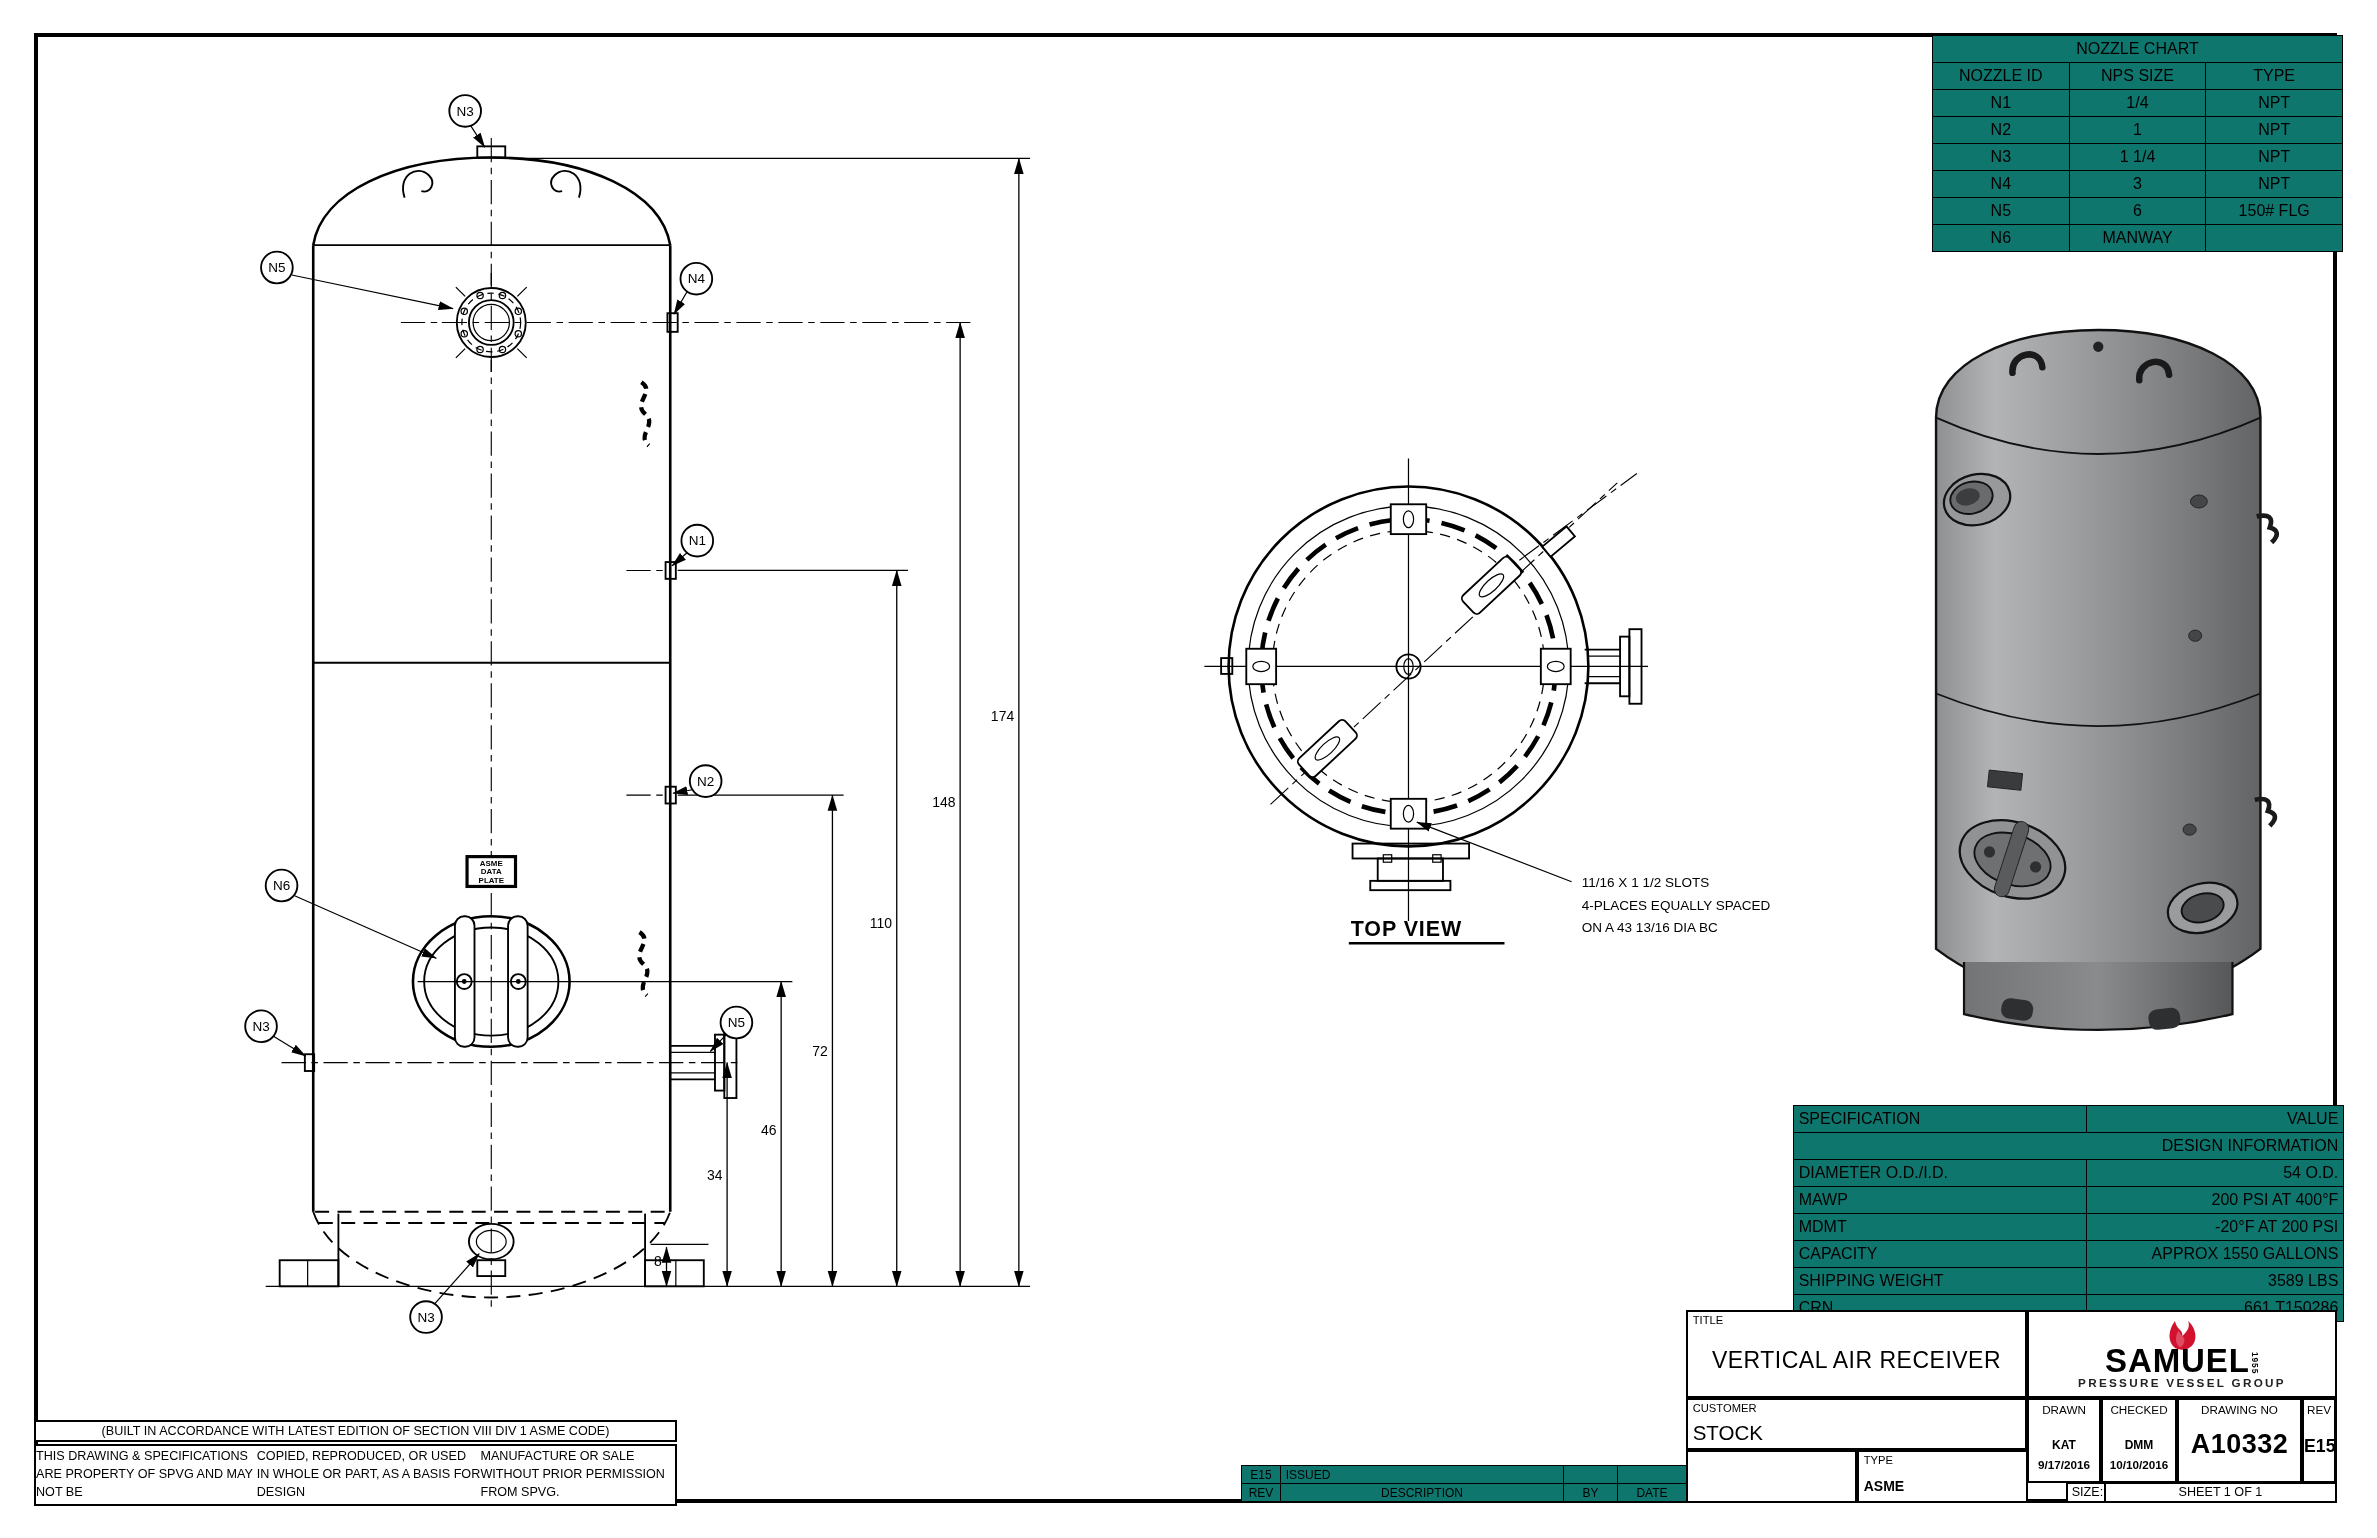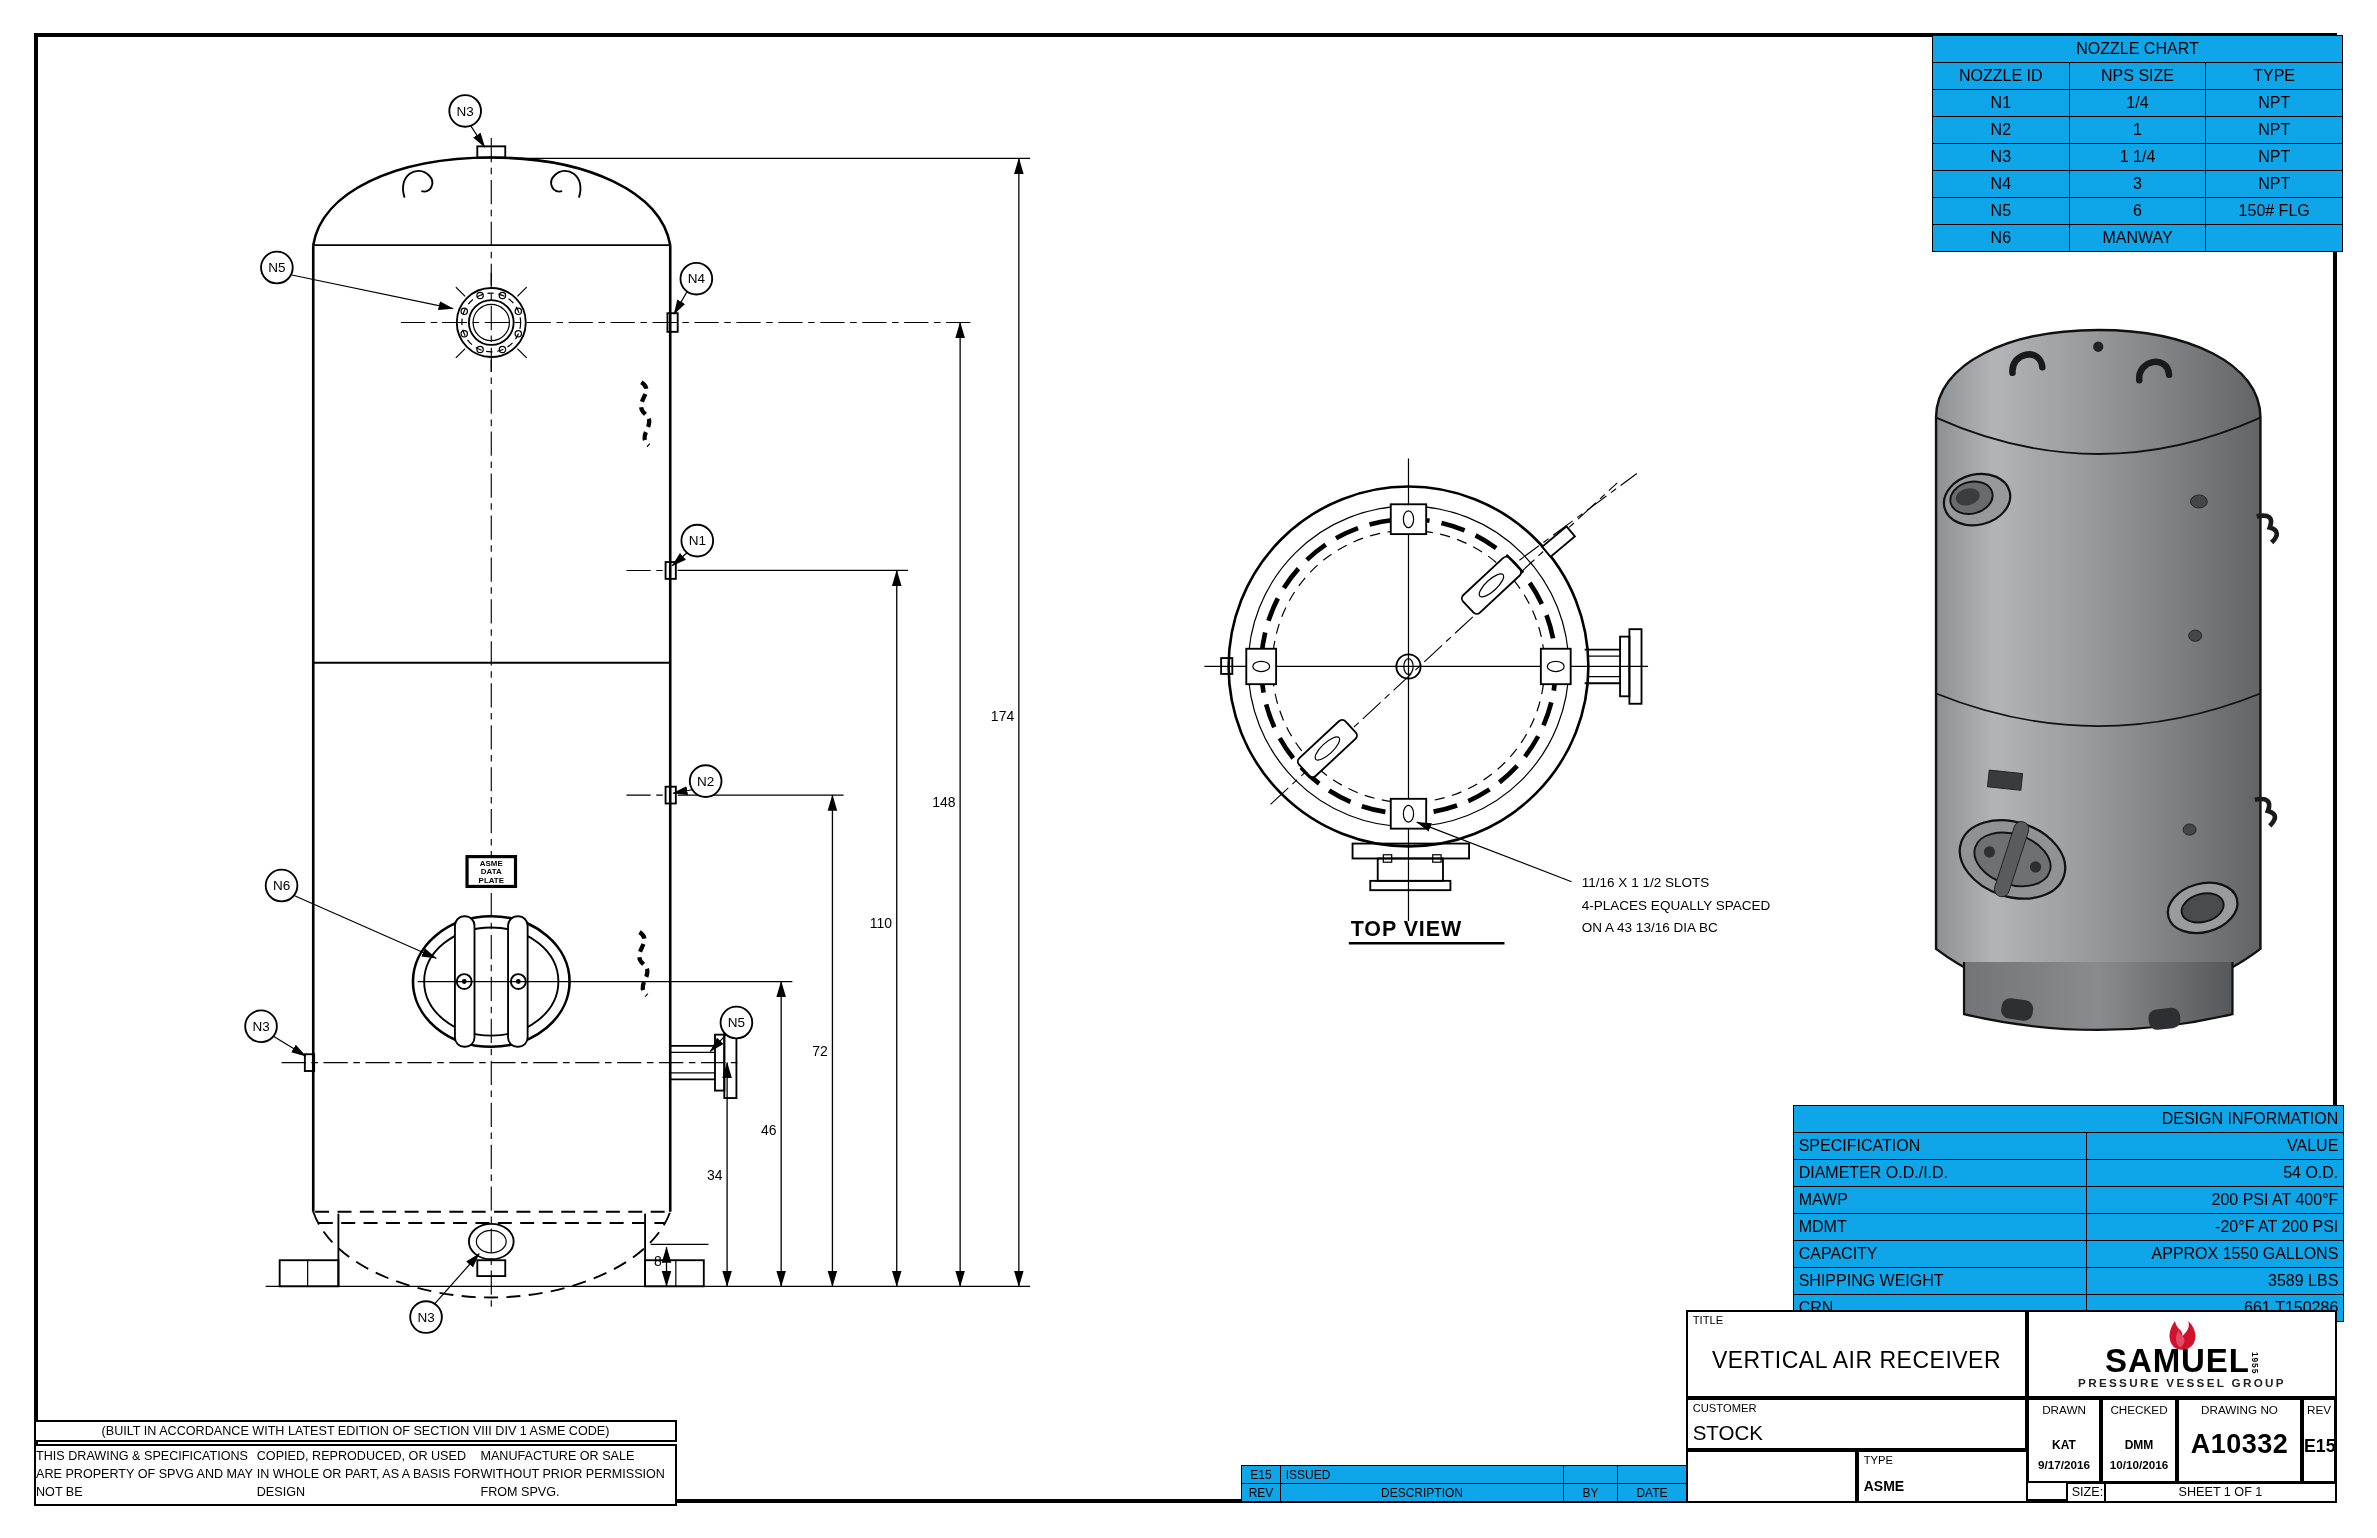--- a/index.html
+++ b/index.html
@@ -3,21 +3,21 @@
 <meta charset="utf-8">
 <style>
   html,body{margin:0;padding:0;background:#ffffff;}
   .sheet{position:relative;width:2377px;height:1538px;background:#ffffff;
          font-family:"Liberation Sans",sans-serif;color:#000;overflow:hidden;}
   .frame{position:absolute;left:34px;top:33px;width:2303px;height:1470px;
          border:4.7px solid #000;box-sizing:border-box;}
   svg text{font-family:"Liberation Sans",sans-serif;fill:#000;}
 
   
-  table{border-collapse:collapse;table-layout:fixed;background:#0ea5e9;}
+  table{border-collapse:collapse;table-layout:fixed;background:#0f766e;}
   td{border:1.9px solid #000;height:26px;padding:0 4.7px;overflow:hidden;white-space:nowrap;}
   .nozzle-table{position:absolute;left:1932px;top:35px;width:411px;font-size:16px;text-align:center;}
   .nozzle-table .ttl td{font-size:16px;}
   .design-table{position:absolute;left:1793px;top:1105px;width:550px;font-size:16px;text-align:center;}
   .design-table col.c1{width:293px;} .design-table col.c2{width:257px;}
   .design-table tbody td:first-child{text-align:left;}
   .design-table tbody td:last-child{text-align:right;}
   .rev-table{position:absolute;left:1241px;top:1465px;width:446px;font-size:12px;text-align:center;}
   .rev-table td{height:17px;border-width:1.9px;}
   .rev-table col.r1{width:39px;} .rev-table col.r2{width:283px;}
@@ -401,25 +401,25 @@
       </tbody>
   </table>
 
   <table class="design-table">
     <colgroup>
         <col class="c1">
         <col class="c2">
       </colgroup>
     <tbody>
       <tr>
-        <td colspan="2">DESIGN INFORMATION</td>
+        <td>SPECIFICATION</td>
+        <td>VALUE</td>
       </tr>
       <tr>
-        <td>SPECIFICATION</td>
-        <td>VALUE</td>
+        <td colspan="2">DESIGN INFORMATION</td>
       </tr>
     </tbody>
     <tbody>
         <tr>
           <td>DIAMETER O.D./I.D.</td>
           <td>54 O.D.</td>
         </tr>
         <tr>
           <td>MAWP</td>
           <td>200 PSI AT 400°F</td>

